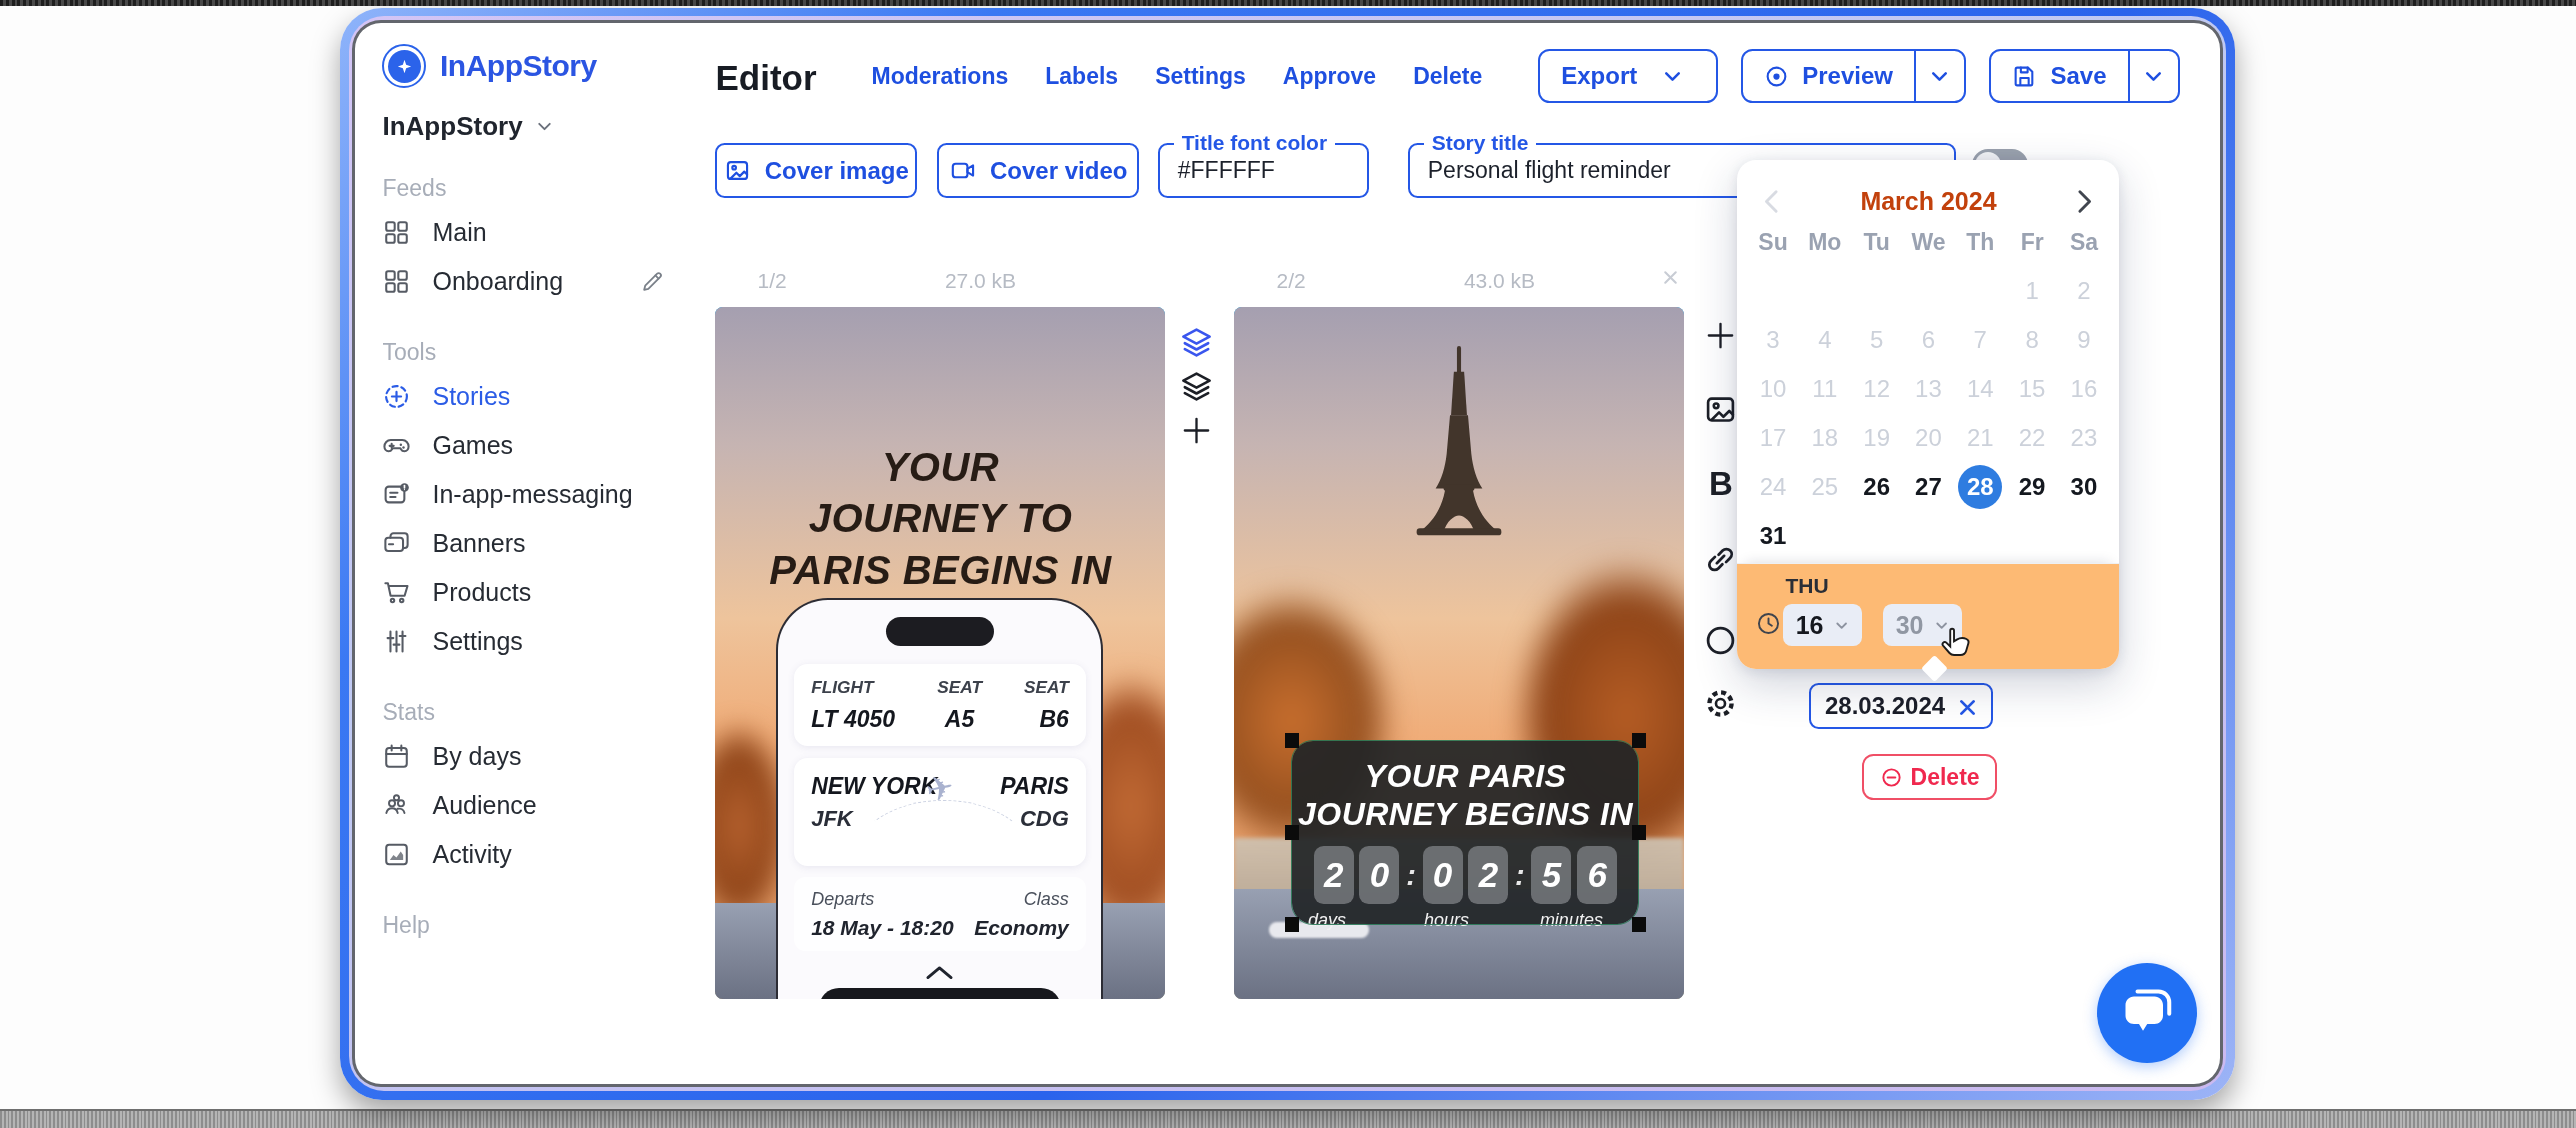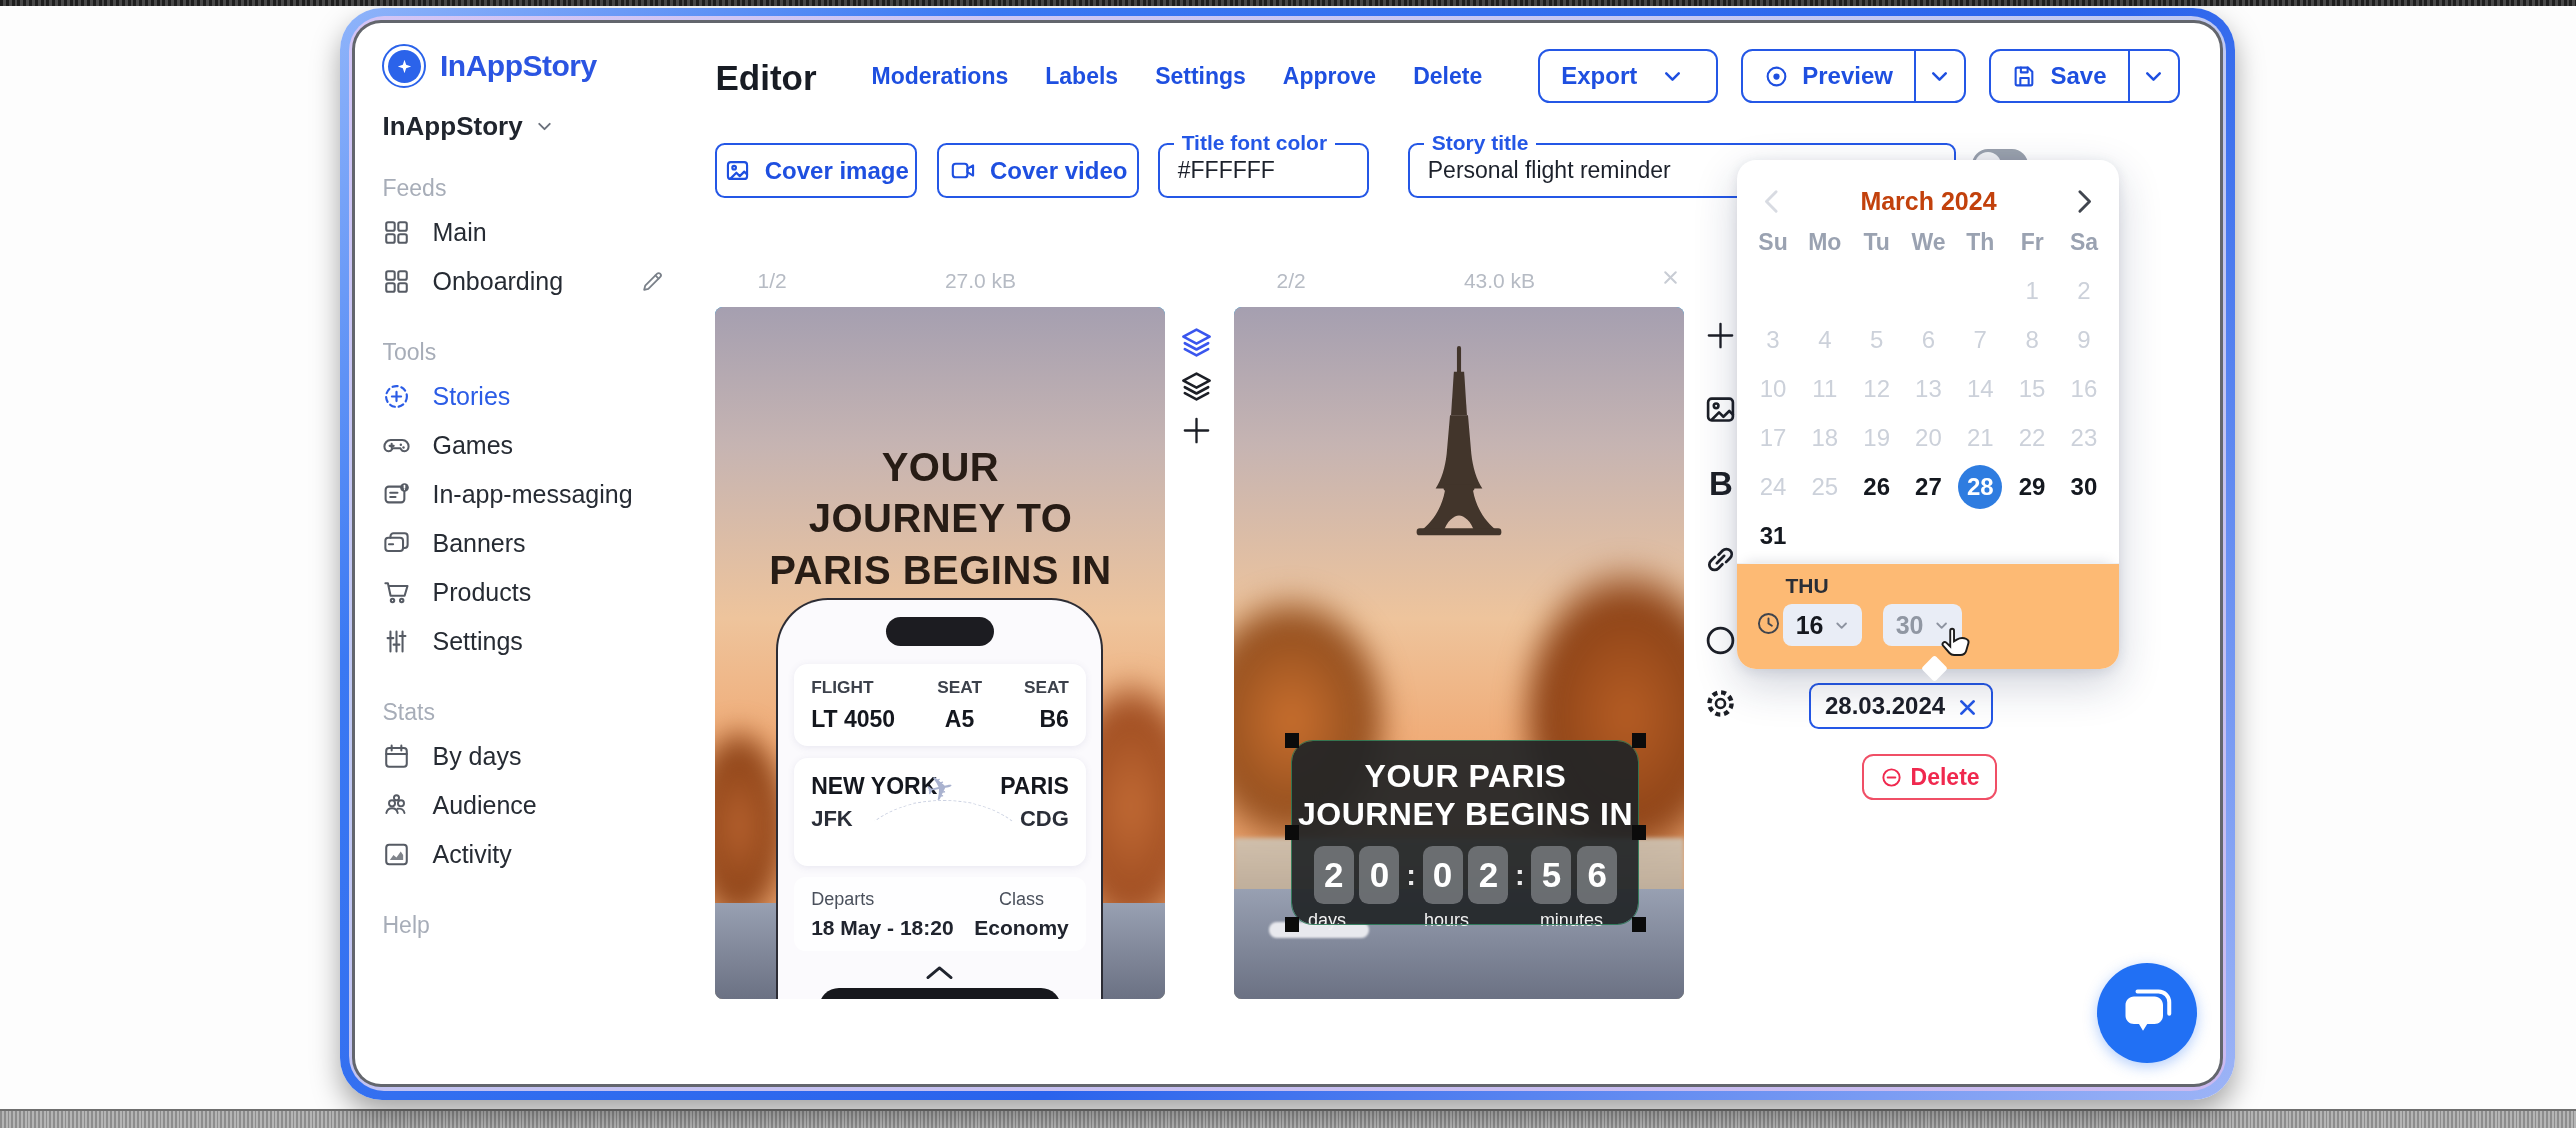--- a/index.html
+++ b/index.html
@@ -51,21 +51,21 @@
   .tool-btn{position:absolute;top:120px;height:55px;border:2.4px solid #2457e6;border-radius:9.6px;background:#fff;
     display:flex;align-items:center;justify-content:center;gap:13.5px;color:#1e4fe0;font-size:24px;font-weight:700;cursor:pointer;}
   .tool-btn .ic{width:27px;height:27px;color:#1e4fe0;}
   .field{position:absolute;top:120px;height:55px;border:2.4px solid #2457e6;border-radius:9.6px;background:#fff;}
   .flabel{position:absolute;top:-14.4px;left:13.5px;background:#fff;padding:0 7.7px;color:#2457e6;font-size:21px;font-weight:600;white-space:nowrap;}
   .fvalue{padding:0 17.3px;line-height:50px;font-size:23px;color:#1c212b;white-space:nowrap;overflow:hidden;}
   .mini-toggle{position:absolute;left:1617px;top:126px;width:56px;height:32px;border-radius:16.3px;background:#9aa1ad;}
   .mini-toggle::after{content:"";position:absolute;left:2.9px;top:2.9px;width:26px;height:26px;border-radius:50%;background:#f2f3f5;}
   
   .slide-meta{position:absolute;top:246px;font-size:21px;color:#b6bbc4;margin-left:40px;}
-  .slide{position:absolute;top:284px;width:450px;height:692px;border-radius:7.7px;overflow:hidden;background:#0ea5e9;}
+  .slide{position:absolute;top:284px;width:450px;height:692px;border-radius:7.7px;overflow:hidden;background:#0ea5e9;font-style:italic;}
   .sky{position:absolute;inset:0;background:linear-gradient(180deg,#a59fb0 0%,#c6b4b2 20%,#eec49c 45%,#f0ad79 62%,#e8a06b 78%,#e09a66 100%);}
   .blob{position:absolute;border-radius:50%;filter:blur(11.5px);}
   .band{position:absolute;left:0;right:0;top:531px;height:60px;background:linear-gradient(180deg,#cfc4b4,#b9ae9e);opacity:.9;filter:blur(1.9px);}
   .water{position:absolute;left:0;right:0;top:582px;bottom:0;background:linear-gradient(180deg,#98a0b2,#6b7183);}
   .boat{position:absolute;left:35px;top:615px;width:100px;height:15.4px;border-radius:7.7px;background:#e8e9ee;filter:blur(1px);}
   .tower{position:absolute;left:50%;top:27px;transform:translateX(-50%);width:154px;height:404px;}
   .headline{position:absolute;left:0;right:0;top:135px;text-align:center;font-size:40px;line-height:1.28;
     font-weight:800;color:#271c15;letter-spacing:0.5px;}
   
   .phone{position:absolute;left:61px;top:291px;width:327px;height:404px;background:#fbfafd;
@@ -435,21 +435,21 @@
                   <div class="pcode">CDG</div>
                 </div>
           <span class="arc"></span>
           <span class="plane">✈</span>
         </div>
         <div class="pcardC">
           <div>
                   <div class="plab">Departs</div>
                   <div class="pval">18 May - 18:20</div>
                 </div>
-          <div style="text-align:center;">
+          <div style="text-align:right;">
                   <div class="plab">Class</div>
                   <div class="pval">Economy</div>
                 </div>
         </div>
         <div class="chev-up"><svg viewBox="0 0 30 16" fill="none" stroke="currentColor" stroke-width="3" stroke-linecap="round" stroke-linejoin="round">
                   <path d="M3 13L15 3l12 10"></path>
                 </svg></div>
         <div class="cta-pill">Go to boarding pass</div>
       </div>
     </div>

